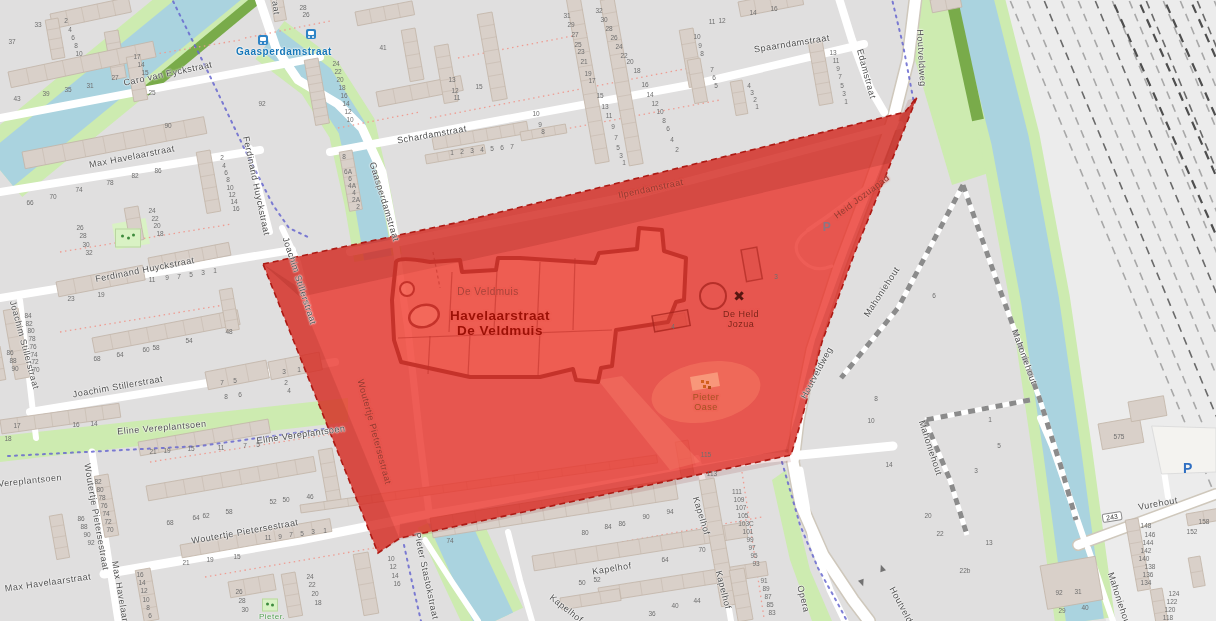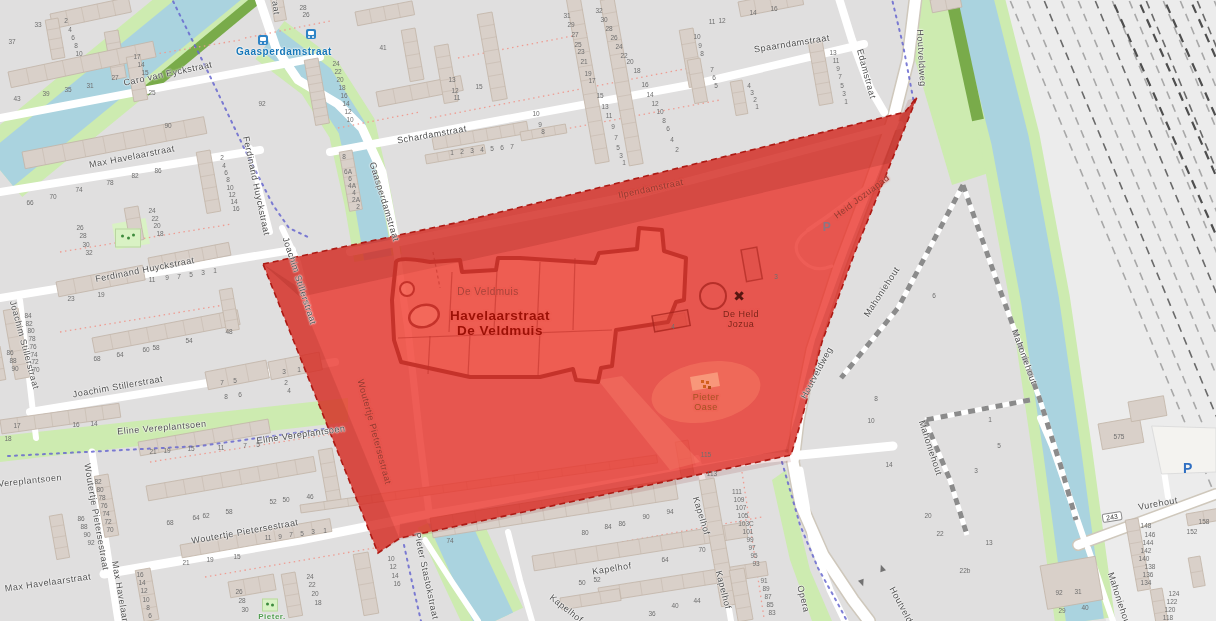--- a/index.html
+++ b/index.html
@@ -681,21 +681,21 @@
       <span class="lbl rhalo" style="left: 488px; top: 292px; --r: 0deg; --s: 10px; --c: #a8433a;">De Veldmuis</span>
       <span class="lbl rhalo bold" style="left: 500px; top: 316px; --r: 0deg; --s: 13.5px; --c: #9c1006;">Havelaarstraat</span>
       <span class="lbl rhalo bold" style="left: 500px; top: 331px; --r: 0deg; --s: 13.5px; --c: #9c1006;">De Veldmuis</span>
       <span class="lbl rhalo" style="left: 741px; top: 314px; --r: 0deg; --s: 9px; --c: #7c241a;">De Held</span>
       <span class="lbl rhalo" style="left: 741px; top: 324px; --r: 0deg; --s: 9px; --c: #7c241a;">Jozua</span>
       <span class="lbl rhalo" style="left: 706px; top: 397px; --r: 0deg; --s: 9px; --c: #a55423;">Pieter</span>
       <span class="lbl rhalo" style="left: 706px; top: 407px; --r: 0deg; --s: 9px; --c: #a55423;">Oase</span>
       <span class="lbl bold" style="left: 827px; top: 227px; --r: 0deg; --s: 12px; --c: #8d7583;">P</span>
       <span class="lbl bold" style="left: 1188px; top: 468px; --r: 0deg; --s: 14px; --c: #2f6fc2;">P</span>
       <span class="lbl shield" style="left: 1112px; top: 517px; --r: -9deg; --s: 7px; --c: #333333;">243</span>
-      <span class="lbl halo" style="left: 272px; top: 617px; font-weight: bold; --r: 0deg; --s: 8px; --c: #4f9b4f;">Pieter.</span>
+      <span class="lbl halo" style="left: 272px; top: 617px; --r: 0deg; --s: 8px; --c: #4f9b4f;">Pieter.</span>
       <span class="lbl num" style="left: 66px; top: 21px;">2</span>
       <span class="lbl num" style="left: 70px; top: 30px;">4</span>
       <span class="lbl num" style="left: 73px; top: 38px;">6</span>
       <span class="lbl num" style="left: 76px; top: 46px;">8</span>
       <span class="lbl num" style="left: 79px; top: 54px;">10</span>
       <span class="lbl num" style="left: 137px; top: 57px;">17</span>
       <span class="lbl num" style="left: 141px; top: 65px;">14</span>
       <span class="lbl num" style="left: 145px; top: 73px;">15</span>
       <span class="lbl num" style="left: 115px; top: 78px;">27</span>
       <span class="lbl num" style="left: 90px; top: 86px;">31</span>

